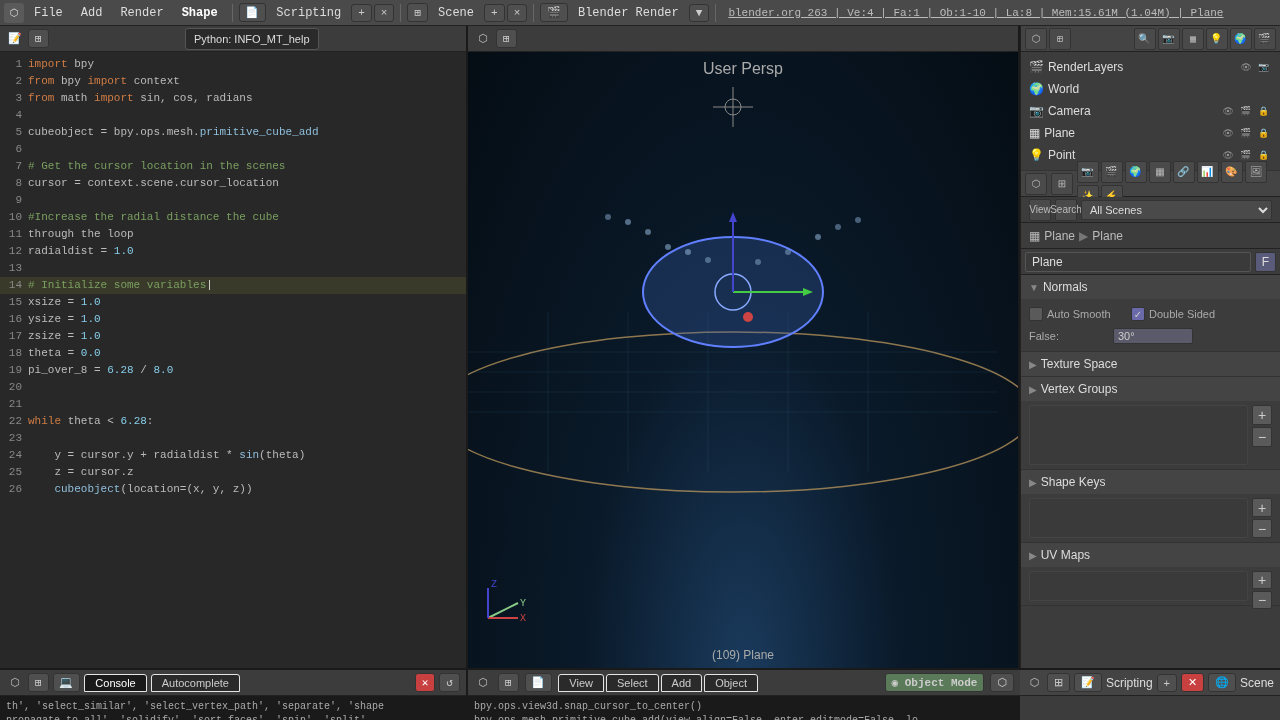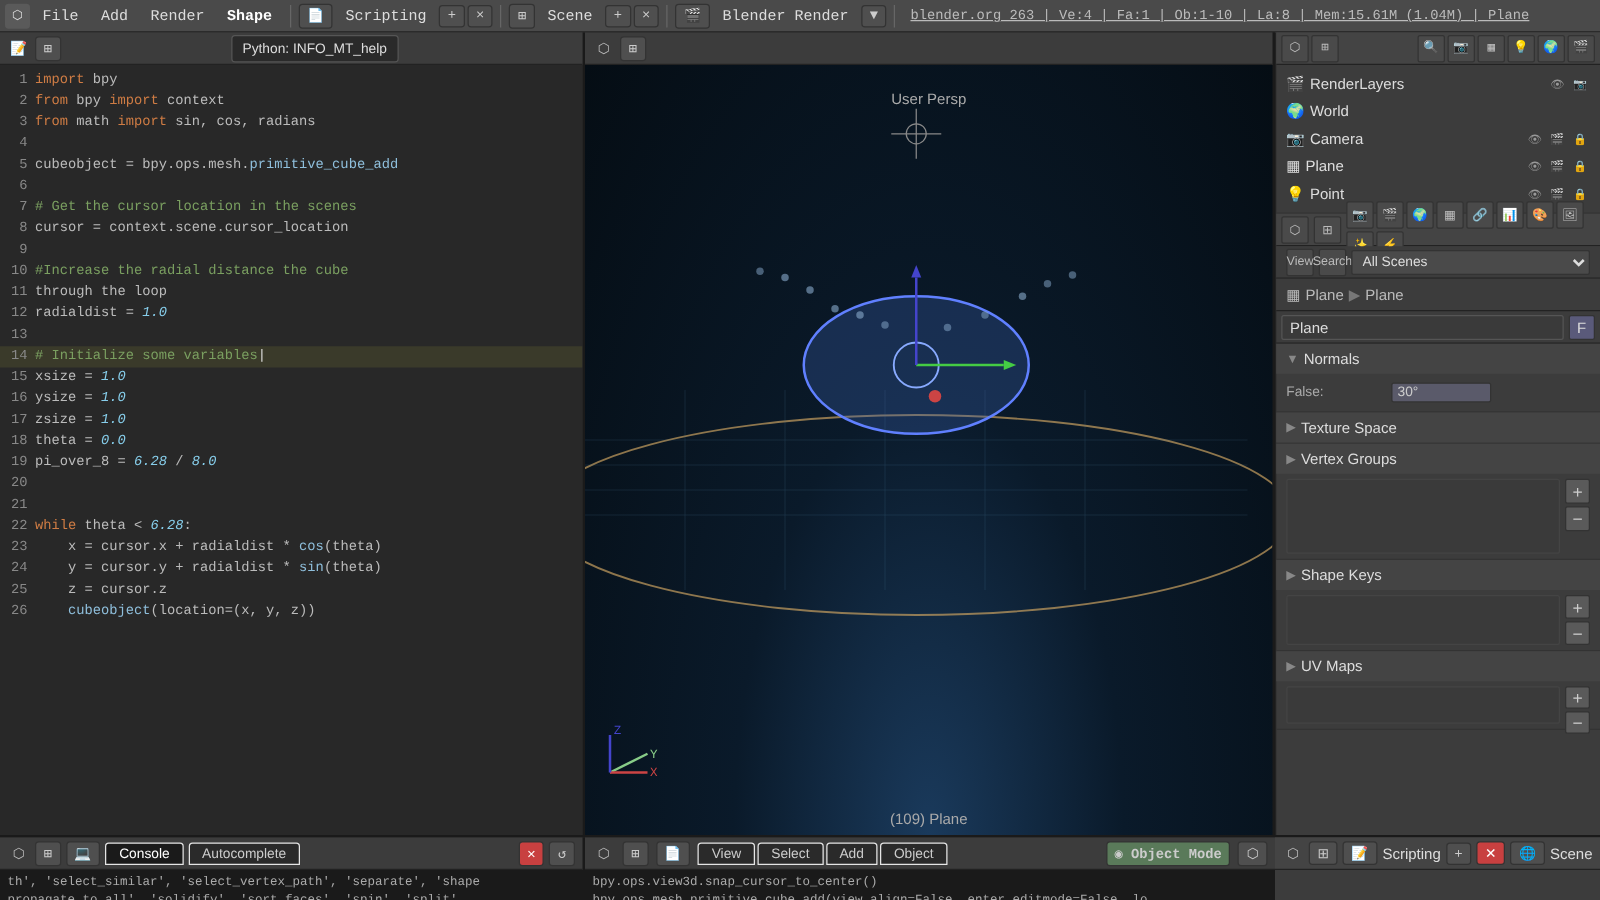--- a/index.html
+++ b/index.html
@@ -106,21 +106,21 @@
     .line-content {
       font-size: 11px;
       white-space: pre;
       color: #bbb;
     }
     .line-highlighted {
       background: #3a3a2a;
     }
     .kw { color: #cf7c44; }
     .fn { color: #8fbfdc; }
-    .num { color: #87ceeb; font-style: italic; }
+    .num { color: #87ceeb; }
     .cmt { color: #7a9f60; }
     .var { color: #bbb; }
 
     
     .viewport-panel {
       flex: 1;
       display: flex;
       flex-direction: column;
       background: #1a1a1a;
       border-right: 2px solid #1a1a1a;
@@ -136,25 +136,25 @@
       border-bottom: 1px solid #222;
     }
     .viewport-canvas {
       flex: 1;
       background: radial-gradient(ellipse at center bottom, #1a3a5c 0%, #0a1a2a 40%, #050d14 100%);
       position: relative;
       overflow: hidden;
     }
     .viewport-label {
       position: absolute;
-      top: 20px;
+      top: 8px;
       left: 50%;
       transform: translateX(-50%);
       color: #aaa;
-      font-size: 12px;
+      font-size: 16px;
       font-family: sans-serif;
     }
     .viewport-bottom-label {
       position: absolute;
       bottom: 6px;
       left: 50%;
       transform: translateX(-50%);
       color: #aaa;
       font-size: 12px;
       font-family: sans-serif;
@@ -598,21 +598,20 @@
         <span class="line-content"></span>
       </div>
 
       <div class="code-line">
         <span class="line-num">22</span>
         <span class="line-content"><span class="kw">while</span> <span class="var">theta</span> &lt; <span class="num">6.28</span>:</span>
       </div>
 
       <div class="code-line">
         <span class="line-num">23</span>
-        <span class="line-content">    <span class="var">x</span> = <span class="var">cursor</span>.<span class="var">x</span> + <span class="var">radialdist</span> * <span class="fn">cos</span>(<span class="var">theta</span>)</span>
       </div>
 
       <div class="code-line">
         <span class="line-num">24</span>
         <span class="line-content">    <span class="var">y</span> = <span class="var">cursor</span>.<span class="var">y</span> + <span class="var">radialdist</span> * <span class="fn">sin</span>(<span class="var">theta</span>)</span>
       </div>
 
       <div class="code-line">
         <span class="line-num">25</span>
         <span class="line-content">    <span class="var">z</span> = <span class="var">cursor</span>.<span class="var">z</span></span>
@@ -787,20 +786,26 @@
       <button class="props-name-f">F</button>
     </div>
 
     <div class="props-section">
       <div class="props-section-header">
         <span class="arrow">▼</span>
         <span>Normals</span>
       </div>
       <div class="props-section-content">
         <div class="prop-row">
+          <div class="prop-checkbox"></div>
+          <span class="prop-label">Auto Smooth</span>
+          <div class="prop-checkbox" style="background:#6a6aaa;">✓</div>
+          <span style="font-size:11px;color:#aaa;">Double Sided</span>
+        </div>
+        <div class="prop-row">
           <span class="prop-label">False:</span>
           <input class="prop-angle-input" type="text" value="30°" style="">
         </div>
       </div>
     </div>
 
     <div class="props-section">
       <div class="props-section-header">
         <span class="arrow">▶</span>
         <span>Texture Space</span>

